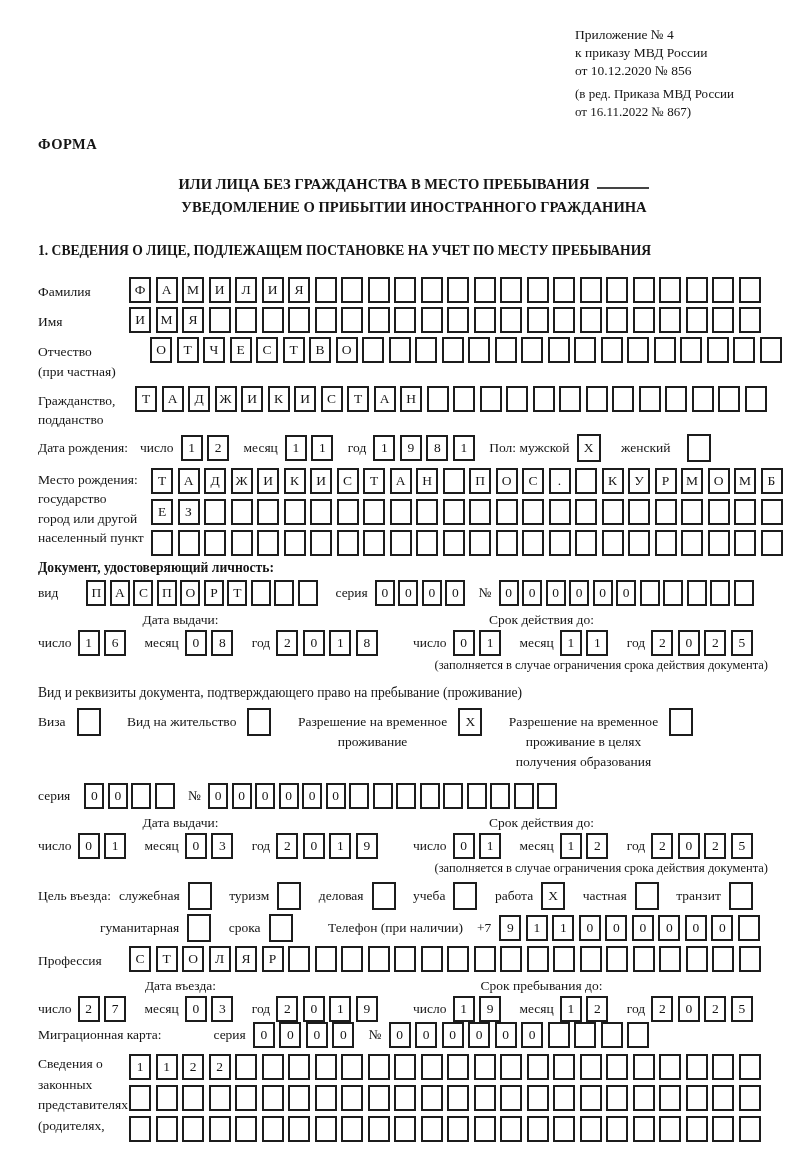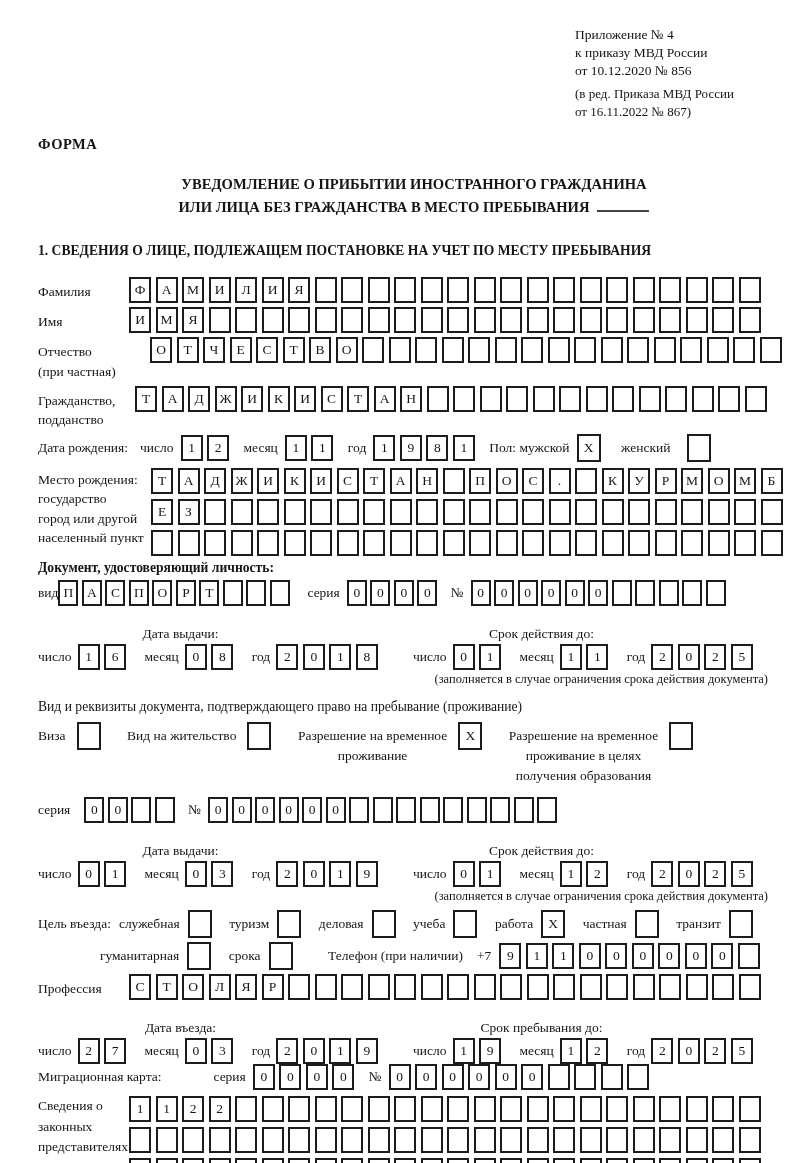--- a/index.html
+++ b/index.html
@@ -26,21 +26,21 @@
   .sm .cell{width:20px;margin-right:3.5px;}
   .cb{width:24px;height:28px;line-height:23px;}
   .cellrowgap{margin-bottom:5px;}
 
   .inlinebits{display:flex;align-items:center;font-size:13.5px;flex-wrap:nowrap;}
   .inlinebits .dlbl{margin:0 7px 0 10px;}
   .inlinebits .first{margin-left:12px;}
 
   .center-bold{font-weight:bold;font-size:13.6px;margin:4px 40px 4px 0;}
 
-  .datepair{display:flex;margin-top:20px;align-items:center;}
+  .datepair{display:flex;margin-top:6px;align-items:center;}
   .dp-left{width:375px;}
   .dp-right{flex:1;}
   .dp-head{font-size:13.5px;text-align:center;margin-bottom:2px;}
   .dp-left .dp-head{margin-right:90px;}
   .dp-right .dp-head{margin-right:120px;}
   .dgroup{display:flex;align-items:center;font-size:13.5px;}
   .dgroup .dlbl{margin-right:6px;}
   .dgroup .g2{margin-left:14px;}
   .note{font-size:12.5px;text-align:right;padding-right:22px;margin:2px 0 6px 0;}
 
@@ -71,24 +71,24 @@
     <div>от 10.12.2020 № 856</div>
     <div class="hdr2">
       <div>(в ред. Приказа МВД России</div>
       <div>от 16.11.2022 № 867)</div>
     </div>
   </div>
 
   <div class="forma">ФОРМА</div>
 
   <div class="title">
-    <div>УВЕДОМЛЕНИЕ О ПРИБЫТИИ ИНОСТРАННОГО ГРАЖДАНИНА</div>
     <div>
       <span>ИЛИ ЛИЦА БЕЗ ГРАЖДАНСТВА В МЕСТО ПРЕБЫВАНИЯ</span><span class="tunder"></span>
     </div>
+    <div>УВЕДОМЛЕНИЕ О ПРИБЫТИИ ИНОСТРАННОГО ГРАЖДАНИНА</div>
   </div>
 
   <div class="sec">1. СВЕДЕНИЯ О ЛИЦЕ, ПОДЛЕЖАЩЕМ ПОСТАНОВКЕ НА УЧЕТ ПО МЕСТУ ПРЕБЫВАНИЯ</div>
 
   <div class="row mt">
     <div class="lbl w91">Фамилия</div>
     <div class="cells"><span class="cell">Ф</span><span class="cell">А</span><span class="cell">М</span><span class="cell">И</span><span class="cell">Л</span><span class="cell">И</span><span class="cell">Я</span><span class="cell"></span><span class="cell"></span><span class="cell"></span><span class="cell"></span><span class="cell"></span><span class="cell"></span><span class="cell"></span><span class="cell"></span><span class="cell"></span><span class="cell"></span><span class="cell"></span><span class="cell"></span><span class="cell"></span><span class="cell"></span><span class="cell"></span><span class="cell"></span><span class="cell"></span></div>
   </div>
 
   <div class="row">
@@ -137,21 +137,21 @@
       <div class="cells cellrowgap"><span class="cell">Т</span><span class="cell">А</span><span class="cell">Д</span><span class="cell">Ж</span><span class="cell">И</span><span class="cell">К</span><span class="cell">И</span><span class="cell">С</span><span class="cell">Т</span><span class="cell">А</span><span class="cell">Н</span><span class="cell"></span><span class="cell">П</span><span class="cell">О</span><span class="cell">С</span><span class="cell">.</span><span class="cell"></span><span class="cell">К</span><span class="cell">У</span><span class="cell">Р</span><span class="cell">М</span><span class="cell">О</span><span class="cell">М</span><span class="cell">Б</span></div>
       <div class="cells cellrowgap"><span class="cell">Е</span><span class="cell">З</span><span class="cell"></span><span class="cell"></span><span class="cell"></span><span class="cell"></span><span class="cell"></span><span class="cell"></span><span class="cell"></span><span class="cell"></span><span class="cell"></span><span class="cell"></span><span class="cell"></span><span class="cell"></span><span class="cell"></span><span class="cell"></span><span class="cell"></span><span class="cell"></span><span class="cell"></span><span class="cell"></span><span class="cell"></span><span class="cell"></span><span class="cell"></span><span class="cell"></span></div>
       <div class="cells"><span class="cell"></span><span class="cell"></span><span class="cell"></span><span class="cell"></span><span class="cell"></span><span class="cell"></span><span class="cell"></span><span class="cell"></span><span class="cell"></span><span class="cell"></span><span class="cell"></span><span class="cell"></span><span class="cell"></span><span class="cell"></span><span class="cell"></span><span class="cell"></span><span class="cell"></span><span class="cell"></span><span class="cell"></span><span class="cell"></span><span class="cell"></span><span class="cell"></span><span class="cell"></span><span class="cell"></span></div>
     </div>
   </div>
 
   <div class="center-bold">Документ, удостоверяющий личность:</div>
 
   <div class="row inlinebits sm">
     <span>вид</span>
-    <span class="cells" style=""><span class="cell">П</span><span class="cell">А</span><span class="cell">С</span><span class="cell">П</span><span class="cell">О</span><span class="cell">Р</span><span class="cell">Т</span><span class="cell"></span><span class="cell"></span><span class="cell"></span></span>
+    <span class="cells" style="margin-left:28px;"><span class="cell">П</span><span class="cell">А</span><span class="cell">С</span><span class="cell">П</span><span class="cell">О</span><span class="cell">Р</span><span class="cell">Т</span><span class="cell"></span><span class="cell"></span><span class="cell"></span></span>
     <span class="dlbl" style="margin-left:14px;">серия</span>
     <span class="cells"><span class="cell">0</span><span class="cell">0</span><span class="cell">0</span><span class="cell">0</span></span>
     <span class="dlbl">№</span>
     <span class="cells"><span class="cell">0</span><span class="cell">0</span><span class="cell">0</span><span class="cell">0</span><span class="cell">0</span><span class="cell">0</span><span class="cell"></span><span class="cell"></span><span class="cell"></span><span class="cell"></span><span class="cell"></span></span>
   </div>
 
   <div class="datepair">
     <div class="dp-left">
       <div class="dp-head">Дата выдачи:</div>
       <div class="dgroup">

